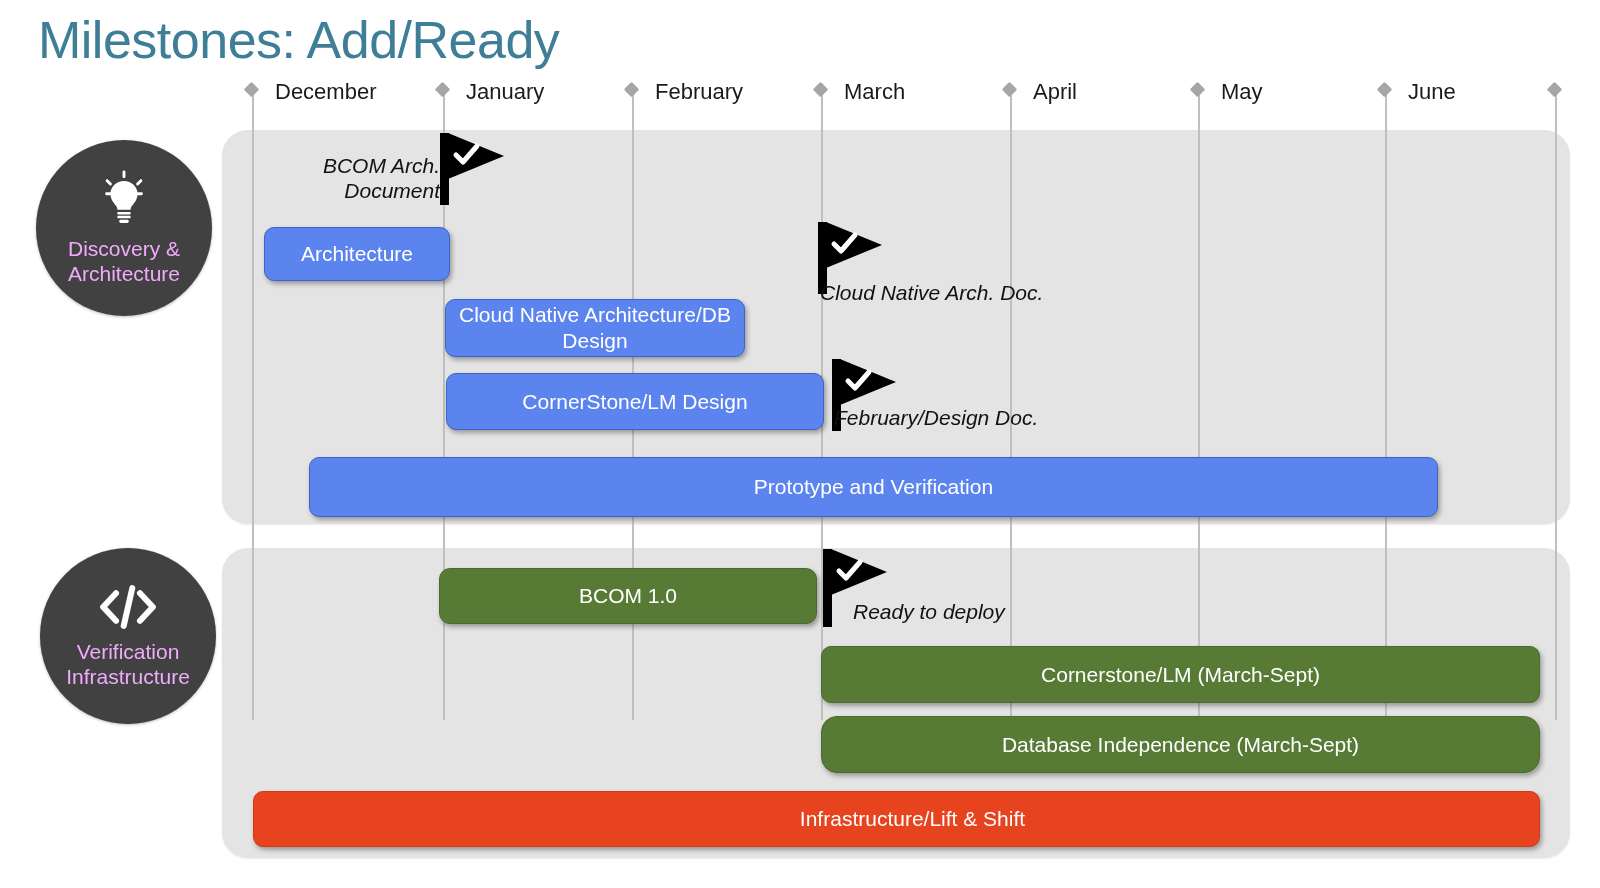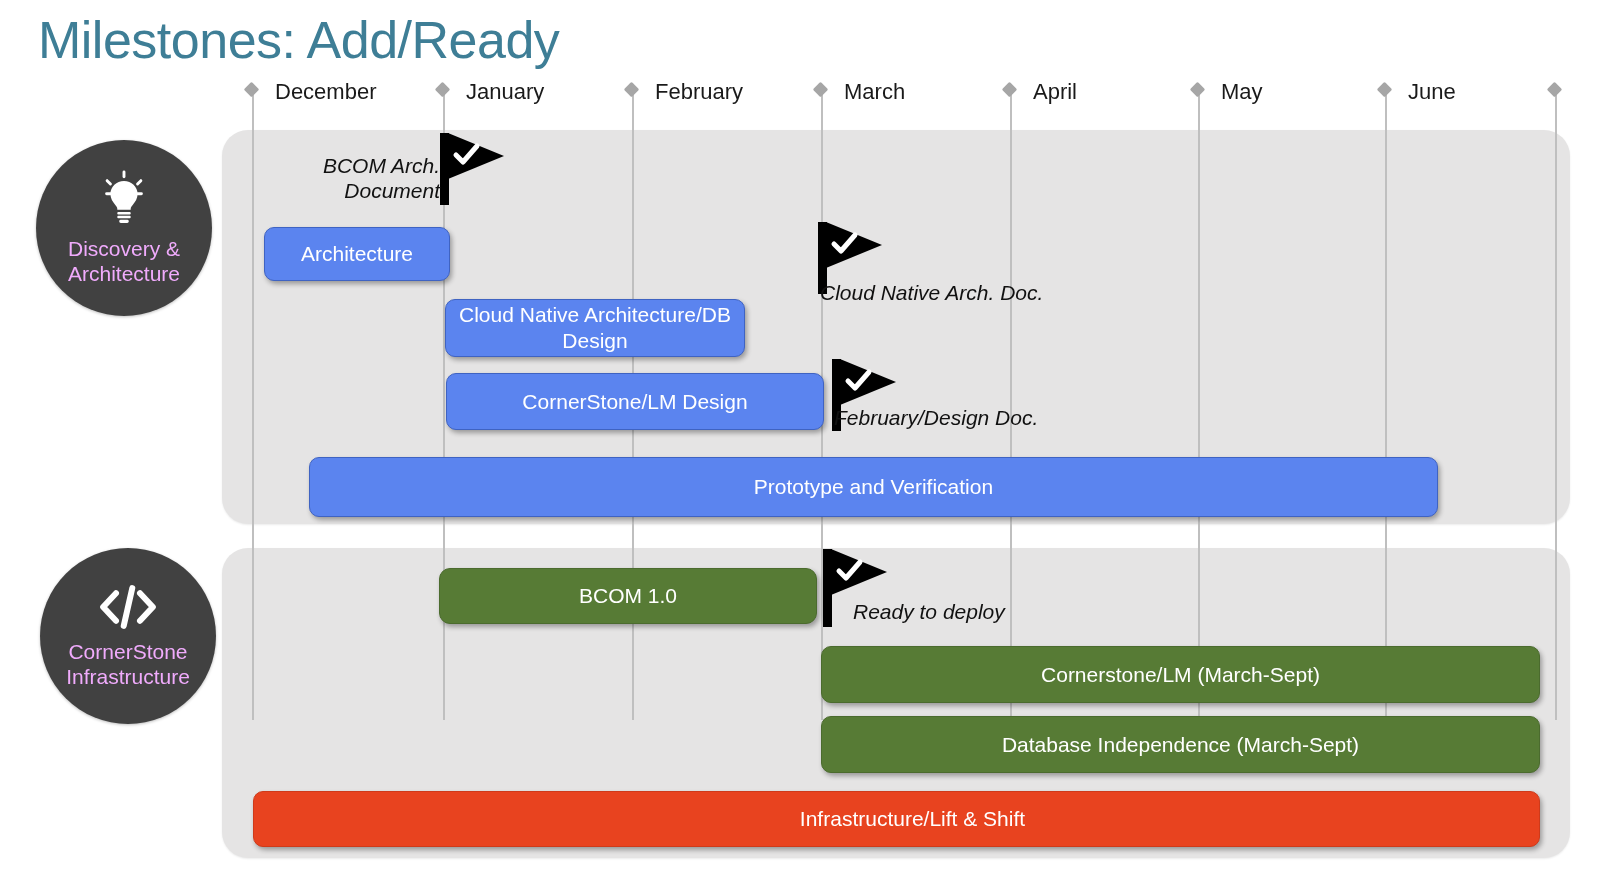--- a/index.html
+++ b/index.html
@@ -228,21 +228,21 @@
 <div class="lane-badge" style="left:40px; top:548px; width:176px; height:176px;">
   <span class="badge-icon">
     <svg width="62" height="48" viewBox="0 0 72 56" aria-hidden="true">
       <g fill="none" stroke="#ffffff" stroke-width="7" stroke-linecap="round" stroke-linejoin="round">
         <polyline points="22,12 7,28 22,44"></polyline>
         <polyline points="50,12 65,28 50,44"></polyline>
         <line x1="41" y1="6" x2="31" y2="50"></line>
       </g>
     </svg>
   </span>
-  <span class="badge-label">CornerStone
+  <span class="badge-label">Verification
 Infrastructure</span>
 </div>
 
 <div class="task-bar blue" style="left:264px; top:227px; width:186px; height:54px;">
   <span>Architecture</span>
 </div>
 
 <div class="task-bar blue" style="left:445px; top:299px; width:300px; height:58px;">
   <span>Cloud Native Architecture/DB Design</span>
 </div>
@@ -256,21 +256,21 @@
 </div>
 
 <div class="task-bar green" style="left:439px; top:568px; width:378px; height:56px;border-radius:11px;">
   <span>BCOM 1.0</span>
 </div>
 
 <div class="task-bar green" style="left:821px; top:646px; width:719px; height:57px;">
   <span>Cornerstone/LM (March-Sept)</span>
 </div>
 
-<div class="task-bar green" style="left:821px; top:716px; width:719px; height:57px;">
+<div class="task-bar green" style="left:821px; top:716px; width:719px; height:57px;border-radius:16px;">
   <span>Database Independence (March-Sept)</span>
 </div>
 
 <div class="task-bar red" style="left:253px; top:791px; width:1287px; height:56px;padding-left:42px;">
   <span>Infrastructure/Lift &amp; Shift</span>
 </div>
 
 <div class="milestone" style="left:440px; top:133px; width:62px; height:72px;">
   <span class="flag-pole" style="height:72px;"></span>
   <span class="flag-pennant">

